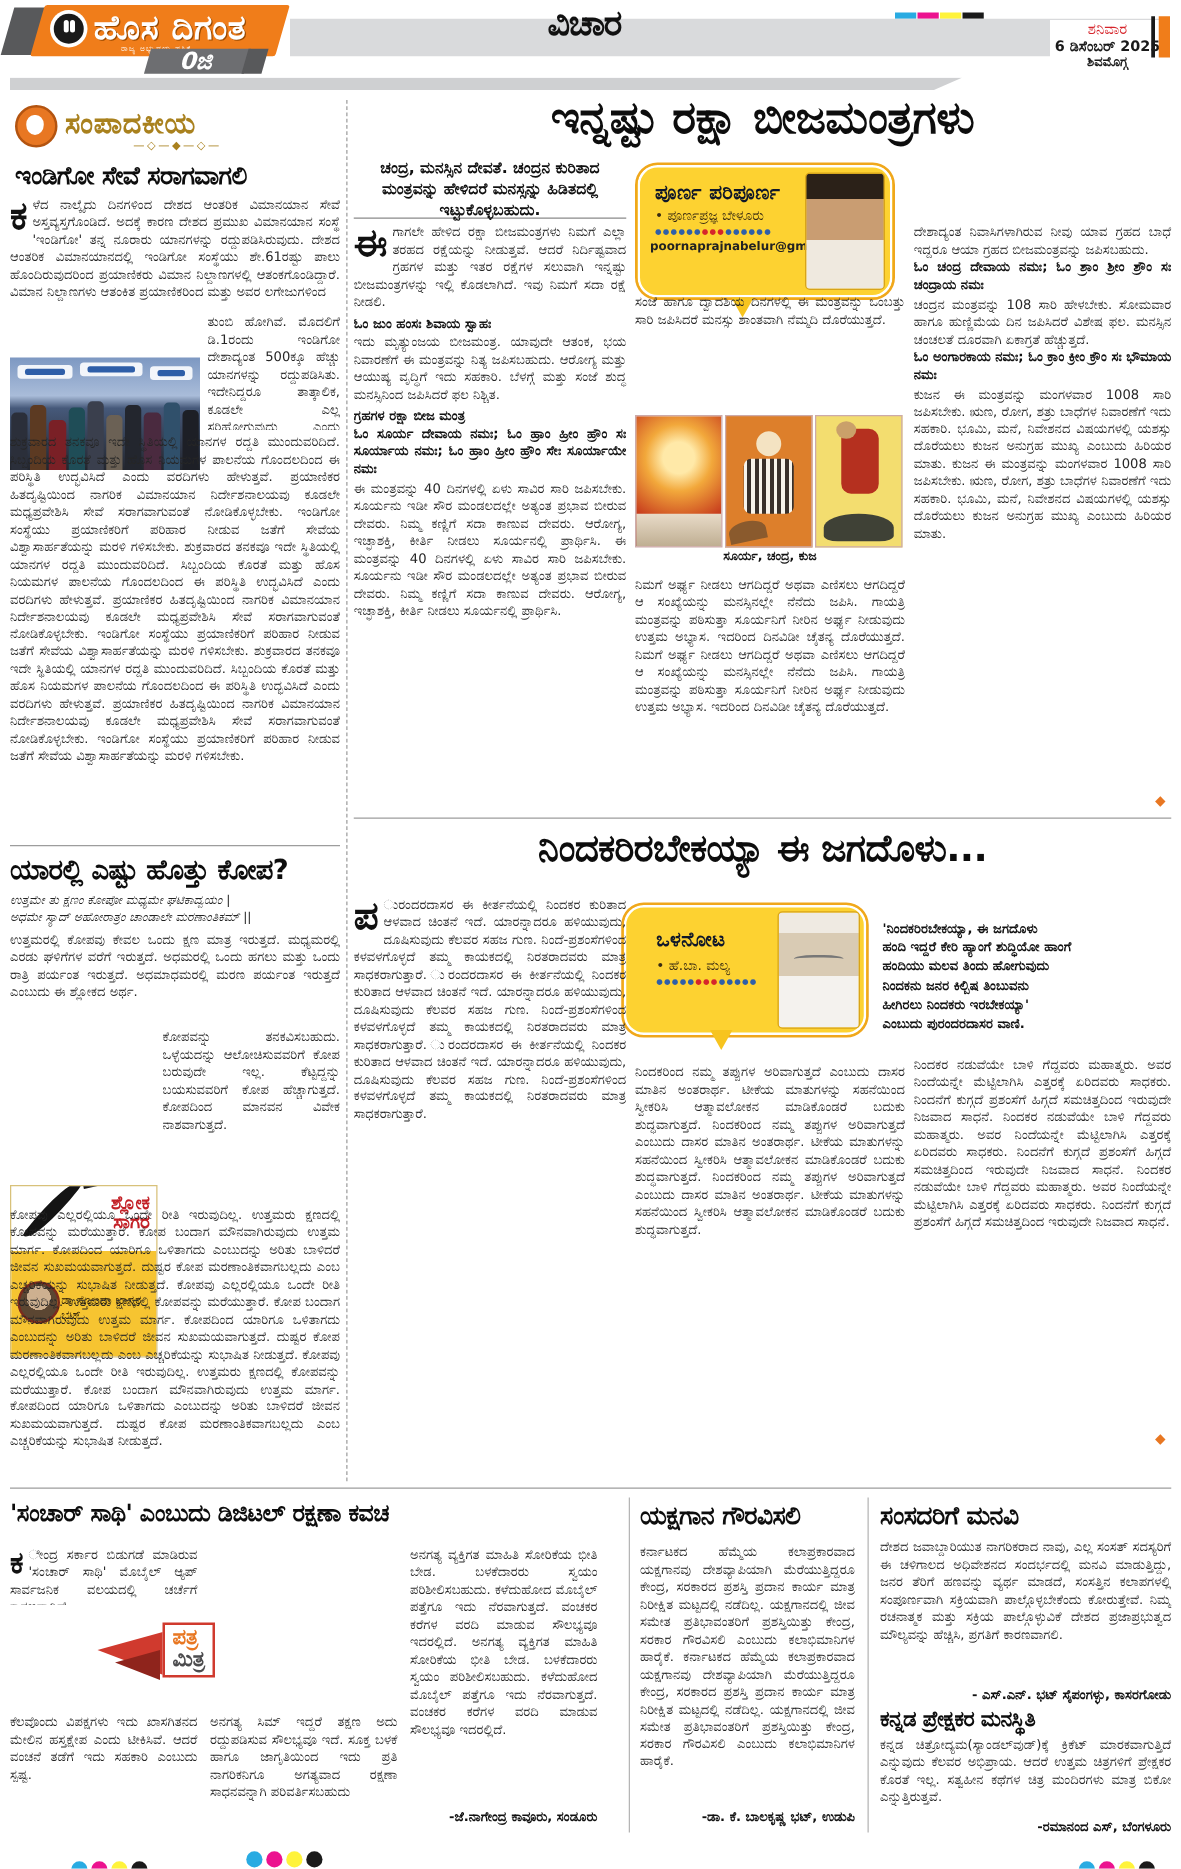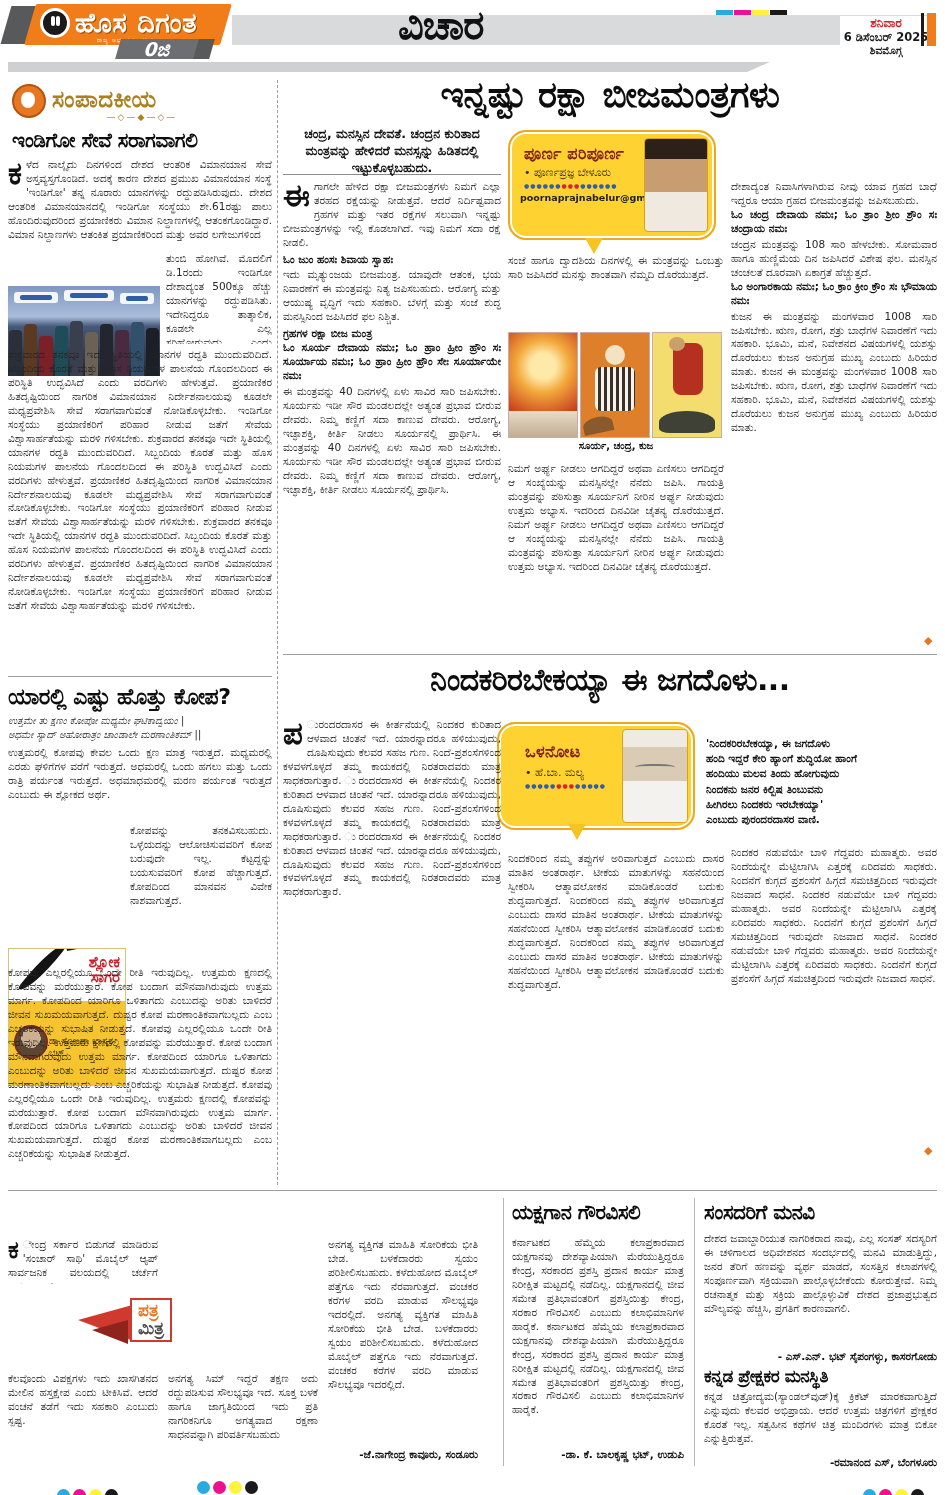--- a/index.html
+++ b/index.html
@@ -17,33 +17,33 @@
   .vrule-dash{border-left:1px dashed #9d9d9d;}
   .hrule{border-top:1px solid #9d9d9d;}
   .diamond{color:#e87722;font-size:11px;}
   
   .grayband{background:#d9dadc;}
   .mast-orange{background:#f07d1a;transform:skewX(-16deg);border-radius:2px;}
   .mast-dark{background:#58595b;transform:skewX(-16deg);}
   .mast-title{font-weight:bold;color:#fff;font-size:27px;letter-spacing:0.5px;text-shadow:1px 1px 0 #9a4a00;white-space:nowrap;}
   .mast-tag{color:#fff;font-size:6px;text-align:center;letter-spacing:1px;}
   .mast-page{background:#6d6e71;transform:skewX(-16deg);color:#fff;font-weight:bold;font-size:19px;text-align:center;}
-  .section-title{font-weight:bold;font-size:40px;color:#111;letter-spacing:-1px;}
-  .day{color:#d6252b;font-weight:bold;font-size:12px;text-align:center;}
+  .section-title{font-weight:bold;font-size:28px;color:#111;letter-spacing:-1px;margin-left:40px;}
+  .day{color:#d6252b;font-weight:normal;font-size:12px;text-align:center;}
   .date{color:#1a1a1a;font-weight:bold;font-size:11.5px;text-align:center;}
   .edition{color:#1a1a1a;font-weight:bold;font-size:10.5px;text-align:center;}
   
   .edit-label{color:#a9811e;font-weight:bold;font-size:23px;letter-spacing:0.5px;}
   .ornament{color:#a9811e;font-size:9px;letter-spacing:2px;text-align:center;}
   .logo-ring{width:30px;height:30px;border-radius:50%;background:#e87722;border:2px solid #b35410;position:relative;}
   .logo-ring:after{content:"";position:absolute;left:7px;top:6px;width:14px;height:16px;background:#fff;border-radius:45% 45% 50% 50%;}
   
   .bubble{background:#fdd231;border:2px solid #f0a71c;border-radius:18px;box-shadow:inset 0 0 0 2px #fff;}
   .bubble-tail{width:0;height:0;border-left:9px solid transparent;border-right:9px solid transparent;border-top:16px solid #f7c41f;}
-  .bubble-title{color:#7f1d1d;font-weight:bold;font-size:16px;letter-spacing:0.3px;}
+  .bubble-title{color:#0f172a;font-weight:bold;font-size:16px;letter-spacing:0.3px;}
   .bubble-author{color:#3a2c12;font-weight:normal;font-size:11px;}
   .bubble-dots{color:#2f5fa8;font-size:6px;letter-spacing:1px;}
   .bubble-mail{color:#222;font-weight:bold;font-size:9.5px;}
   .bubble-photo{border-radius:4px;overflow:hidden;border:1px solid #d8a41a;}
   
   .airport{background:linear-gradient(#7d98c2 0%,#a9bcd9 34%,#46597a 45%,#23262e 100%);overflow:hidden;position:relative;}
   .sign{position:absolute;background:#f2f5fa;border-radius:3px;height:11px;}
   .sign i{display:block;margin:3px 6px;height:5px;background:#2e5ea8;border-radius:2px;}
   .crowdrow{position:absolute;bottom:0;left:0;right:0;height:55px;display:flex;align-items:flex-end;}
   .crowdrow span{flex:1;margin:0 1px;border-radius:4px 4px 0 0;}
@@ -179,21 +179,21 @@
 
   <div class="abs just col" style="left:283px;top:180px;width:218px;height:466px">
     <span class="dropcap">ಈ</span><span>ಗಾಗಲೇ ಹೇಳಿದ ರಕ್ಷಾ ಬೀಜಮಂತ್ರಗಳು ನಿಮಗೆ ಎಲ್ಲಾ ತರಹದ ರಕ್ಷೆಯನ್ನು ನೀಡುತ್ತವೆ. ಆದರೆ ನಿರ್ದಿಷ್ಟವಾದ ಗ್ರಹಗಳ ಮತ್ತು ಇತರ ರಕ್ಷೆಗಳ ಸಲುವಾಗಿ ಇನ್ನಷ್ಟು ಬೀಜಮಂತ್ರಗಳನ್ನು ಇಲ್ಲಿ ಕೊಡಲಾಗಿದೆ. ಇವು ನಿಮಗೆ ಸದಾ ರಕ್ಷೆ ನೀಡಲಿ.</span>
     <div class="subhead">ಓಂ ಜುಂ ಹಂಸಃ ಶಿವಾಯ ಸ್ವಾಹಃ</div>
     <span>ಇದು ಮೃತ್ಯುಂಜಯ ಬೀಜಮಂತ್ರ. ಯಾವುದೇ ಆತಂಕ, ಭಯ ನಿವಾರಣೆಗೆ ಈ ಮಂತ್ರವನ್ನು ನಿತ್ಯ ಜಪಿಸಬಹುದು. ಆರೋಗ್ಯ ಮತ್ತು ಆಯುಷ್ಯ ವೃದ್ಧಿಗೆ ಇದು ಸಹಕಾರಿ. ಬೆಳಗ್ಗೆ ಮತ್ತು ಸಂಜೆ ಶುದ್ಧ ಮನಸ್ಸಿನಿಂದ ಜಪಿಸಿದರೆ ಫಲ ನಿಶ್ಚಿತ.</span>
     <div class="subhead">ಗ್ರಹಗಳ ರಕ್ಷಾ ಬೀಜ ಮಂತ್ರ</div>
     <div class="mantra-line">ಓಂ ಸೂರ್ಯ ದೇವಾಯ ನಮಃ; ಓಂ ಹ್ರಾಂ ಹ್ರೀಂ ಹ್ರೌಂ ಸಃ ಸೂರ್ಯಾಯ ನಮಃ; ಓಂ ಹ್ರಾಂ ಹ್ರೀಂ ಹ್ರೌಂ ಸೇಃ ಸೂರ್ಯಾಯೇ ನಮಃ</div>
     <span>ಈ ಮಂತ್ರವನ್ನು 40 ದಿನಗಳಲ್ಲಿ ಏಳು ಸಾವಿರ ಸಾರಿ ಜಪಿಸಬೇಕು. ಸೂರ್ಯನು ಇಡೀ ಸೌರ ಮಂಡಲದಲ್ಲೇ ಅತ್ಯಂತ ಪ್ರಭಾವ ಬೀರುವ ದೇವರು. ನಿಮ್ಮ ಕಣ್ಣಿಗೆ ಸದಾ ಕಾಣುವ ದೇವರು. ಆರೋಗ್ಯ, ಇಚ್ಛಾಶಕ್ತಿ, ಕೀರ್ತಿ ನೀಡಲು ಸೂರ್ಯನಲ್ಲಿ ಪ್ರಾರ್ಥಿಸಿ. ಈ ಮಂತ್ರವನ್ನು 40 ದಿನಗಳಲ್ಲಿ ಏಳು ಸಾವಿರ ಸಾರಿ ಜಪಿಸಬೇಕು. ಸೂರ್ಯನು ಇಡೀ ಸೌರ ಮಂಡಲದಲ್ಲೇ ಅತ್ಯಂತ ಪ್ರಭಾವ ಬೀರುವ ದೇವರು. ನಿಮ್ಮ ಕಣ್ಣಿಗೆ ಸದಾ ಕಾಣುವ ದೇವರು. ಆರೋಗ್ಯ, ಇಚ್ಛಾಶಕ್ತಿ, ಕೀರ್ತಿ ನೀಡಲು ಸೂರ್ಯನಲ್ಲಿ ಪ್ರಾರ್ಥಿಸಿ.</span>
   </div>
 
-  <div class="abs just col" style="left:508px;top:254px;width:216px;height:76px">ಸಂಜೆ ಹಾಗೂ ದ್ವಾದಶಿಯ ದಿನಗಳಲ್ಲಿ ಈ ಮಂತ್ರವನ್ನು ಒಂಬತ್ತು ಸಾರಿ ಜಪಿಸಿದರೆ ಮನಸ್ಸು ಶಾಂತವಾಗಿ ನೆಮ್ಮದಿ ದೊರೆಯುತ್ತದೆ.</div>
+  <div class="abs just col" style="left:508px;top:236px;width:216px;height:76px">ಸಂಜೆ ಹಾಗೂ ದ್ವಾದಶಿಯ ದಿನಗಳಲ್ಲಿ ಈ ಮಂತ್ರವನ್ನು ಒಂಬತ್ತು ಸಾರಿ ಜಪಿಸಿದರೆ ಮನಸ್ಸು ಶಾಂತವಾಗಿ ನೆಮ್ಮದಿ ದೊರೆಯುತ್ತದೆ.</div>
   <div class="abs" style="left:508px;top:332px;width:216px;height:124px">
     <div class="deity" style="position:absolute;left:0;top:0;width:68px;height:104px;background:radial-gradient(circle at 50% 32%,#ffe9a8 0 16%,#f2a83b 34%,#c9411f 68%,#8e1f12 100%)">
       <div style="position:absolute;left:0;bottom:0;width:100%;height:26px;background:linear-gradient(#e8dbc8,#bfae92)"></div>
     </div>
     <div class="deity" style="position:absolute;left:72px;top:0;width:68px;height:104px;background:#dd7f2b">
       <div style="position:absolute;left:24px;top:12px;width:20px;height:20px;border-radius:50%;background:#f4e3c2"></div>
       <div style="position:absolute;left:14px;top:34px;width:40px;height:44px;background:repeating-linear-gradient(90deg,#f7f3ea 0 3px,#39302a 3px 6px);border-radius:6px"></div>
       <div style="position:absolute;left:2px;bottom:4px;width:30px;height:16px;background:#8a5a2d;border-radius:50% 50% 0 0;transform:rotate(-12deg)"></div>
     </div>
     <div class="deity" style="position:absolute;left:144px;top:0;width:68px;height:104px;background:#f3dd6f">
@@ -240,20 +240,21 @@
     <span class="dropcap">ಪ</span><span>ುರಂದರದಾಸರ ಈ ಕೀರ್ತನೆಯಲ್ಲಿ ನಿಂದಕರ ಕುರಿತಾದ ಆಳವಾದ ಚಿಂತನೆ ಇದೆ. ಯಾರನ್ನಾದರೂ ಹಳಿಯುವುದು, ದೂಷಿಸುವುದು ಕೆಲವರ ಸಹಜ ಗುಣ. ನಿಂದೆ-ಪ್ರಶಂಸೆಗಳಿಂದ ಕಳವಳಗೊಳ್ಳದೆ ತಮ್ಮ ಕಾಯಕದಲ್ಲಿ ನಿರತರಾದವರು ಮಾತ್ರ ಸಾಧಕರಾಗುತ್ತಾರೆ. ುರಂದರದಾಸರ ಈ ಕೀರ್ತನೆಯಲ್ಲಿ ನಿಂದಕರ ಕುರಿತಾದ ಆಳವಾದ ಚಿಂತನೆ ಇದೆ. ಯಾರನ್ನಾದರೂ ಹಳಿಯುವುದು, ದೂಷಿಸುವುದು ಕೆಲವರ ಸಹಜ ಗುಣ. ನಿಂದೆ-ಪ್ರಶಂಸೆಗಳಿಂದ ಕಳವಳಗೊಳ್ಳದೆ ತಮ್ಮ ಕಾಯಕದಲ್ಲಿ ನಿರತರಾದವರು ಮಾತ್ರ ಸಾಧಕರಾಗುತ್ತಾರೆ. ುರಂದರದಾಸರ ಈ ಕೀರ್ತನೆಯಲ್ಲಿ ನಿಂದಕರ ಕುರಿತಾದ ಆಳವಾದ ಚಿಂತನೆ ಇದೆ. ಯಾರನ್ನಾದರೂ ಹಳಿಯುವುದು, ದೂಷಿಸುವುದು ಕೆಲವರ ಸಹಜ ಗುಣ. ನಿಂದೆ-ಪ್ರಶಂಸೆಗಳಿಂದ ಕಳವಳಗೊಳ್ಳದೆ ತಮ್ಮ ಕಾಯಕದಲ್ಲಿ ನಿರತರಾದವರು ಮಾತ್ರ ಸಾಧಕರಾಗುತ್ತಾರೆ.</span>
   </div>
   <div class="abs just col" style="left:508px;top:852px;width:216px;height:332px">ನಿಂದಕರಿಂದ ನಮ್ಮ ತಪ್ಪುಗಳ ಅರಿವಾಗುತ್ತದೆ ಎಂಬುದು ದಾಸರ ಮಾತಿನ ಅಂತರಾರ್ಥ. ಟೀಕೆಯ ಮಾತುಗಳನ್ನು ಸಹನೆಯಿಂದ ಸ್ವೀಕರಿಸಿ ಆತ್ಮಾವಲೋಕನ ಮಾಡಿಕೊಂಡರೆ ಬದುಕು ಶುದ್ಧವಾಗುತ್ತದೆ. ನಿಂದಕರಿಂದ ನಮ್ಮ ತಪ್ಪುಗಳ ಅರಿವಾಗುತ್ತದೆ ಎಂಬುದು ದಾಸರ ಮಾತಿನ ಅಂತರಾರ್ಥ. ಟೀಕೆಯ ಮಾತುಗಳನ್ನು ಸಹನೆಯಿಂದ ಸ್ವೀಕರಿಸಿ ಆತ್ಮಾವಲೋಕನ ಮಾಡಿಕೊಂಡರೆ ಬದುಕು ಶುದ್ಧವಾಗುತ್ತದೆ. ನಿಂದಕರಿಂದ ನಮ್ಮ ತಪ್ಪುಗಳ ಅರಿವಾಗುತ್ತದೆ ಎಂಬುದು ದಾಸರ ಮಾತಿನ ಅಂತರಾರ್ಥ. ಟೀಕೆಯ ಮಾತುಗಳನ್ನು ಸಹನೆಯಿಂದ ಸ್ವೀಕರಿಸಿ ಆತ್ಮಾವಲೋಕನ ಮಾಡಿಕೊಂಡರೆ ಬದುಕು ಶುದ್ಧವಾಗುತ್ತದೆ.</div>
   <div class="abs just col" style="left:731px;top:846px;width:206px;height:330px">ನಿಂದಕರ ನಡುವೆಯೇ ಬಾಳಿ ಗೆದ್ದವರು ಮಹಾತ್ಮರು. ಅವರ ನಿಂದೆಯನ್ನೇ ಮೆಟ್ಟಿಲಾಗಿಸಿ ಎತ್ತರಕ್ಕೆ ಏರಿದವರು ಸಾಧಕರು. ನಿಂದನೆಗೆ ಕುಗ್ಗದೆ ಪ್ರಶಂಸೆಗೆ ಹಿಗ್ಗದೆ ಸಮಚಿತ್ತದಿಂದ ಇರುವುದೇ ನಿಜವಾದ ಸಾಧನೆ. ನಿಂದಕರ ನಡುವೆಯೇ ಬಾಳಿ ಗೆದ್ದವರು ಮಹಾತ್ಮರು. ಅವರ ನಿಂದೆಯನ್ನೇ ಮೆಟ್ಟಿಲಾಗಿಸಿ ಎತ್ತರಕ್ಕೆ ಏರಿದವರು ಸಾಧಕರು. ನಿಂದನೆಗೆ ಕುಗ್ಗದೆ ಪ್ರಶಂಸೆಗೆ ಹಿಗ್ಗದೆ ಸಮಚಿತ್ತದಿಂದ ಇರುವುದೇ ನಿಜವಾದ ಸಾಧನೆ. ನಿಂದಕರ ನಡುವೆಯೇ ಬಾಳಿ ಗೆದ್ದವರು ಮಹಾತ್ಮರು. ಅವರ ನಿಂದೆಯನ್ನೇ ಮೆಟ್ಟಿಲಾಗಿಸಿ ಎತ್ತರಕ್ಕೆ ಏರಿದವರು ಸಾಧಕರು. ನಿಂದನೆಗೆ ಕುಗ್ಗದೆ ಪ್ರಶಂಸೆಗೆ ಹಿಗ್ಗದೆ ಸಮಚಿತ್ತದಿಂದ ಇರುವುದೇ ನಿಜವಾದ ಸಾಧನೆ.</div>
   <div class="abs diamond" style="left:924px;top:1144px">◆</div>
 
   <div class="abs hrule" style="left:8px;top:1190px;width:929px"></div>
   <div class="abs vrule" style="left:503px;top:1198px;height:268px"></div>
   <div class="abs vrule" style="left:694px;top:1198px;height:268px"></div>
 
+  <div class="abs headline" style="left:8px;top:1200px;width:490px;font-size:19px">'ಸಂಚಾರ್ ಸಾಥಿ' ಎಂಬುದು ಡಿಜಿಟಲ್ ರಕ್ಷಣಾ ಕವಚ</div>
   <div class="abs just col" style="left:8px;top:1238px;width:150px;height:46px">
     <span class="dropcap" style="font-size:24px">ಕ</span><span>ೇಂದ್ರ ಸರ್ಕಾರ ಬಿಡುಗಡೆ ಮಾಡಿರುವ 'ಸಂಚಾರ್ ಸಾಥಿ' ಮೊಬೈಲ್ ಆ್ಯಪ್ ಸಾರ್ವಜನಿಕ ವಲಯದಲ್ಲಿ ಚರ್ಚೆಗೆ ಕಾರಣವಾಗಿದೆ.</span>
   </div>
   <div class="abs just col" style="left:8px;top:1372px;width:150px;height:82px">ಕೆಲವೊಂದು ವಿಪಕ್ಷಗಳು ಇದು ಖಾಸಗಿತನದ ಮೇಲಿನ ಹಸ್ತಕ್ಷೇಪ ಎಂದು ಟೀಕಿಸಿವೆ. ಆದರೆ ವಂಚನೆ ತಡೆಗೆ ಇದು ಸಹಕಾರಿ ಎಂಬುದು ಸ್ಪಷ್ಟ.</div>
   <div class="abs just col" style="left:168px;top:1372px;width:150px;height:70px">ಅನಗತ್ಯ ಸಿಮ್ ಇದ್ದರೆ ತಕ್ಷಣ ಅದು ರದ್ದುಪಡಿಸುವ ಸೌಲಭ್ಯವೂ ಇದೆ. ಸೂಕ್ತ ಬಳಕೆ ಹಾಗೂ ಜಾಗೃತಿಯಿಂದ ಇದು ಪ್ರತಿ ನಾಗರಿಕನಿಗೂ ಅಗತ್ಯವಾದ ರಕ್ಷಣಾ ಸಾಧನವನ್ನಾಗಿ ಪರಿವರ್ತಿಸಬಹುದು</div>
   <div class="abs just col" style="left:328px;top:1238px;width:150px;height:214px">ಅನಗತ್ಯ ವ್ಯಕ್ತಿಗತ ಮಾಹಿತಿ ಸೋರಿಕೆಯ ಭೀತಿ ಬೇಡ. ಬಳಕೆದಾರರು ಸ್ವಯಂ ಪರಿಶೀಲಿಸಬಹುದು. ಕಳೆದುಹೋದ ಮೊಬೈಲ್ ಪತ್ತೆಗೂ ಇದು ನೆರವಾಗುತ್ತದೆ. ವಂಚಕರ ಕರೆಗಳ ವರದಿ ಮಾಡುವ ಸೌಲಭ್ಯವೂ ಇದರಲ್ಲಿದೆ. ಅನಗತ್ಯ ವ್ಯಕ್ತಿಗತ ಮಾಹಿತಿ ಸೋರಿಕೆಯ ಭೀತಿ ಬೇಡ. ಬಳಕೆದಾರರು ಸ್ವಯಂ ಪರಿಶೀಲಿಸಬಹುದು. ಕಳೆದುಹೋದ ಮೊಬೈಲ್ ಪತ್ತೆಗೂ ಇದು ನೆರವಾಗುತ್ತದೆ. ವಂಚಕರ ಕರೆಗಳ ವರದಿ ಮಾಡುವ ಸೌಲಭ್ಯವೂ ಇದರಲ್ಲಿದೆ.</div>
 
   <div class="abs" style="left:78px;top:1290px;width:126px;height:76px;background:#fff">
     <div class="plane" style="left:0;top:14px"></div>
     <div class="plane2" style="left:14px;top:30px"></div>

